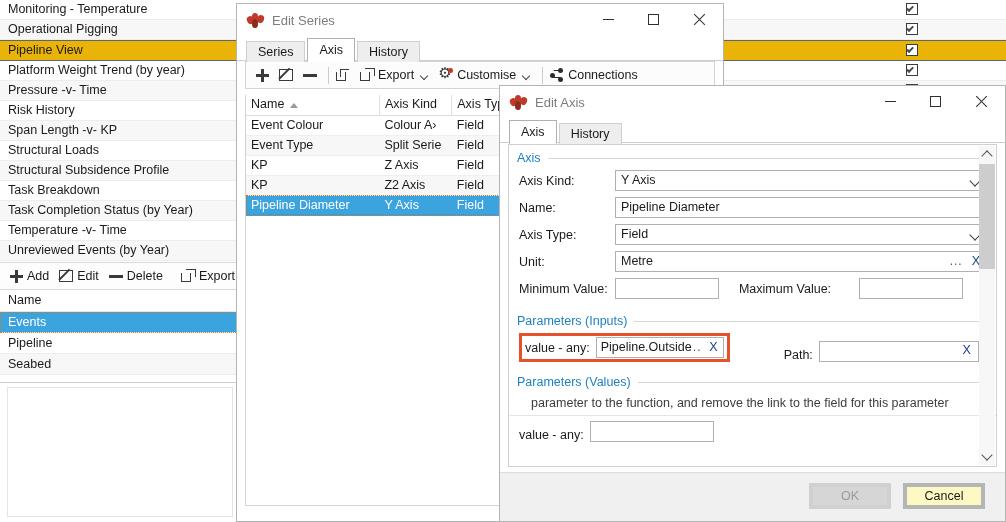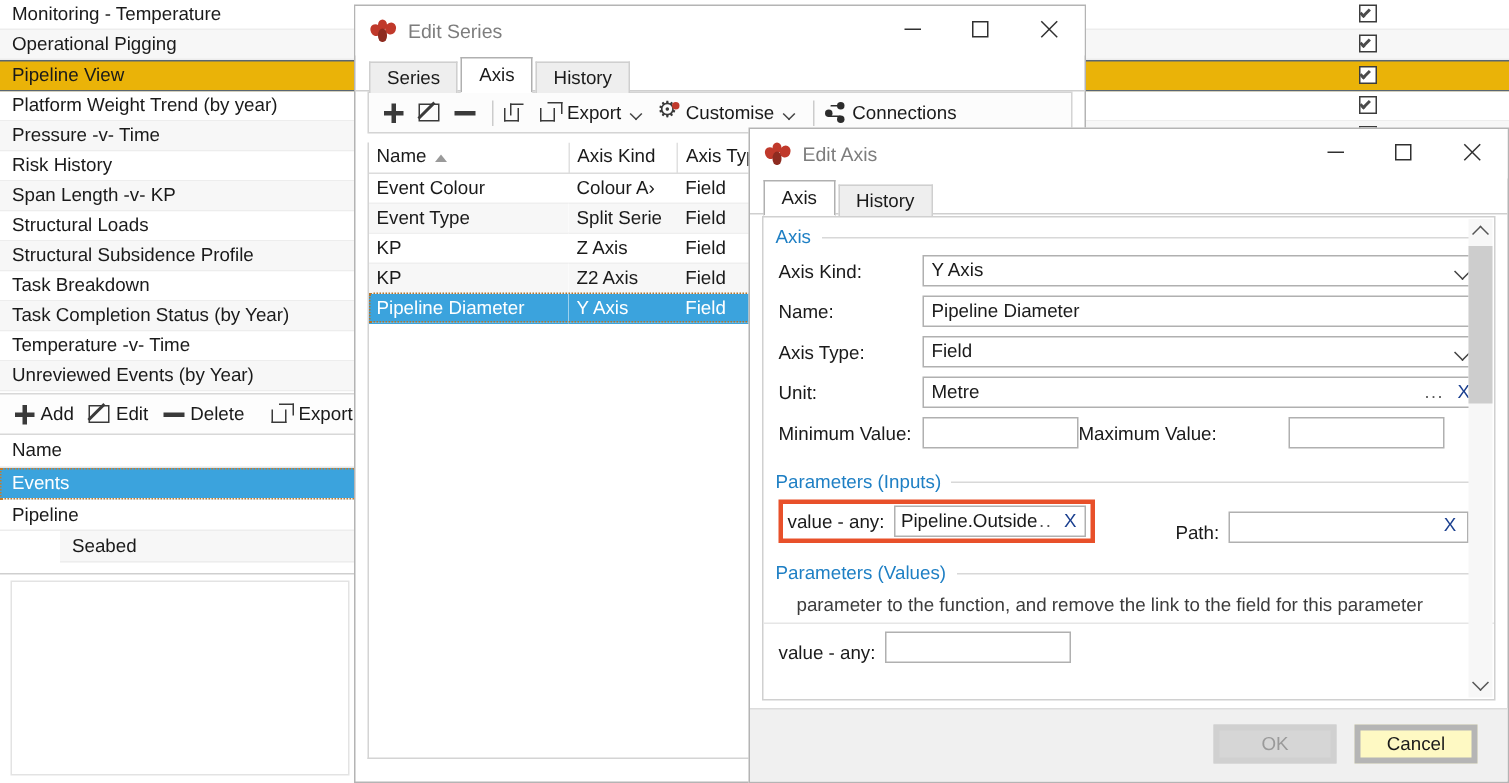--- a/index.html
+++ b/index.html
@@ -69,21 +69,21 @@
   .ic-share::before { content:""; position:absolute; left:8px; top:0px; width:5px;height:5px;border-radius:50%;background:#2c2c2c;}
   .ic-share::after  { content:""; position:absolute; left:8px; top:9px; width:5px;height:5px;border-radius:50%;background:#2c2c2c;}
   .ic-share i { position:absolute; left:0px; top:5px; width:5px;height:5px;border-radius:50%;background:#2c2c2c;}
   .ic-share u { position:absolute; left:3px; top:2px; width:8px;height:6px;border-top:1.5px solid #2c2c2c;border-bottom:1.5px solid #2c2c2c; transform:skewX(-12deg);}
   .caret-dn { width:9px; height:9px; position:relative; flex:0 0 9px; margin-left:2px;}
   .caret-dn::after { content:""; position:absolute; left:1px; top:2px; width:5px; height:5px;
      border-right:1.3px solid #444; border-bottom:1.3px solid #444; transform:rotate(45deg);}
 
   .bg-grid-head { height:21px; line-height:21px; padding-left:8px; font-size:12.5px; background:#ffffff; border-bottom:1px solid #e6e6e6;}
   .bg-grid-row { height:20px; line-height:20px; padding-left:8px; font-size:12.5px; background:#ffffff; border-bottom:1px solid #ededed;}
-  .bg-grid-row.alt{ background:#f7f7f7;margin-left:40px;}
+  .bg-grid-row.alt{ background:#f7f7f7;}
   .bg-grid-row.sel{ background:#3ba3dd; color:#ffffff; outline:1px dotted #c87c2a; outline-offset:-1px;}
   .bg-white-area { position:absolute; left:0; top:382px; width:240px; height:140px; background:#ffffff; border-top:1px solid #cfcfcf;}
   .bg-inner-box { position:absolute; left:7px; top:4px; right:7px; bottom:6px; border:1px solid #e3e3e3; background:#ffffff;}
 
   
   .dlg { position:absolute; background:#ffffff; border:1px solid #b4b4b4; box-sizing:border-box; }
   .dlg-series { left:236px; top:3px; width:488px; height:519px; }
   .title-bar { height:33px; display:flex; align-items:center; padding-left:10px; background:#ffffff; }
   .title-icon { width:18px; height:16px; position:relative; margin-right:7px; flex:0 0 18px;}
   .title-icon b { position:absolute; width:7px; height:8px; background:#c0392b; border-radius:50% 50% 45% 45%; }
@@ -142,21 +142,21 @@
     flex:1; height:21px; box-sizing:border-box; border:1px solid #b0b0b0; background:#ffffff;
     font-size:12.5px; padding:0 5px; line-height:19px; position:relative; overflow:hidden; white-space:nowrap;
   }
   .fin.combo { padding-right:20px;}
   .fin .chev { position:absolute; right:6px; top:6px; width:7px;height:7px;
      border-right:1.3px solid #404040; border-bottom:1.3px solid #404040; transform:rotate(45deg);}
   .fin .btnset { position:absolute; right:5px; top:0; height:19px; display:flex; align-items:center; gap:9px;}
   .fin .dots { color:#555; font-size:12px; letter-spacing:1px;}
   .fin .xbtn { color:#1a3f8f; font-size:12.5px;}
   .fin-sm { width:104px; flex:0 0 104px; }
-  .flabel-r { width:132px; flex:0 0 132px; text-align:left; padding-right:8px; font-size:12.5px;}
+  .flabel-r { width:132px; flex:0 0 132px; text-align:center; padding-right:8px; font-size:12.5px;}
 
   .param-row { display:flex; align-items:flex-end; padding:3px 10px; }
   .param-lbl { font-size:12.5px; margin-right:6px; white-space:nowrap;}
   .param-in { width:128px; height:21px; box-sizing:border-box; border:1px solid #b0b0b0; background:#ffffff;
      font-size:12.5px; padding:0 4px; line-height:19px; position:relative; white-space:nowrap; overflow:hidden;}
   .param-in .dots { position:absolute; right:21px; top:0; color:#555; letter-spacing:1px;}
   .param-in .xbtn { position:absolute; right:5px; top:0; color:#1a3f8f;}
   .hl-box { border:3px solid #e8502a; padding:1px 3px; margin:0 0 0 6px; display:flex; align-items:center;}
   .path-in { flex:1; height:21px; box-sizing:border-box; border:1px solid #b0b0b0; background:#ffffff; position:relative;}
   .path-in .xbtn { position:absolute; right:7px; top:1px; color:#1a3f8f; font-size:12.5px;}

